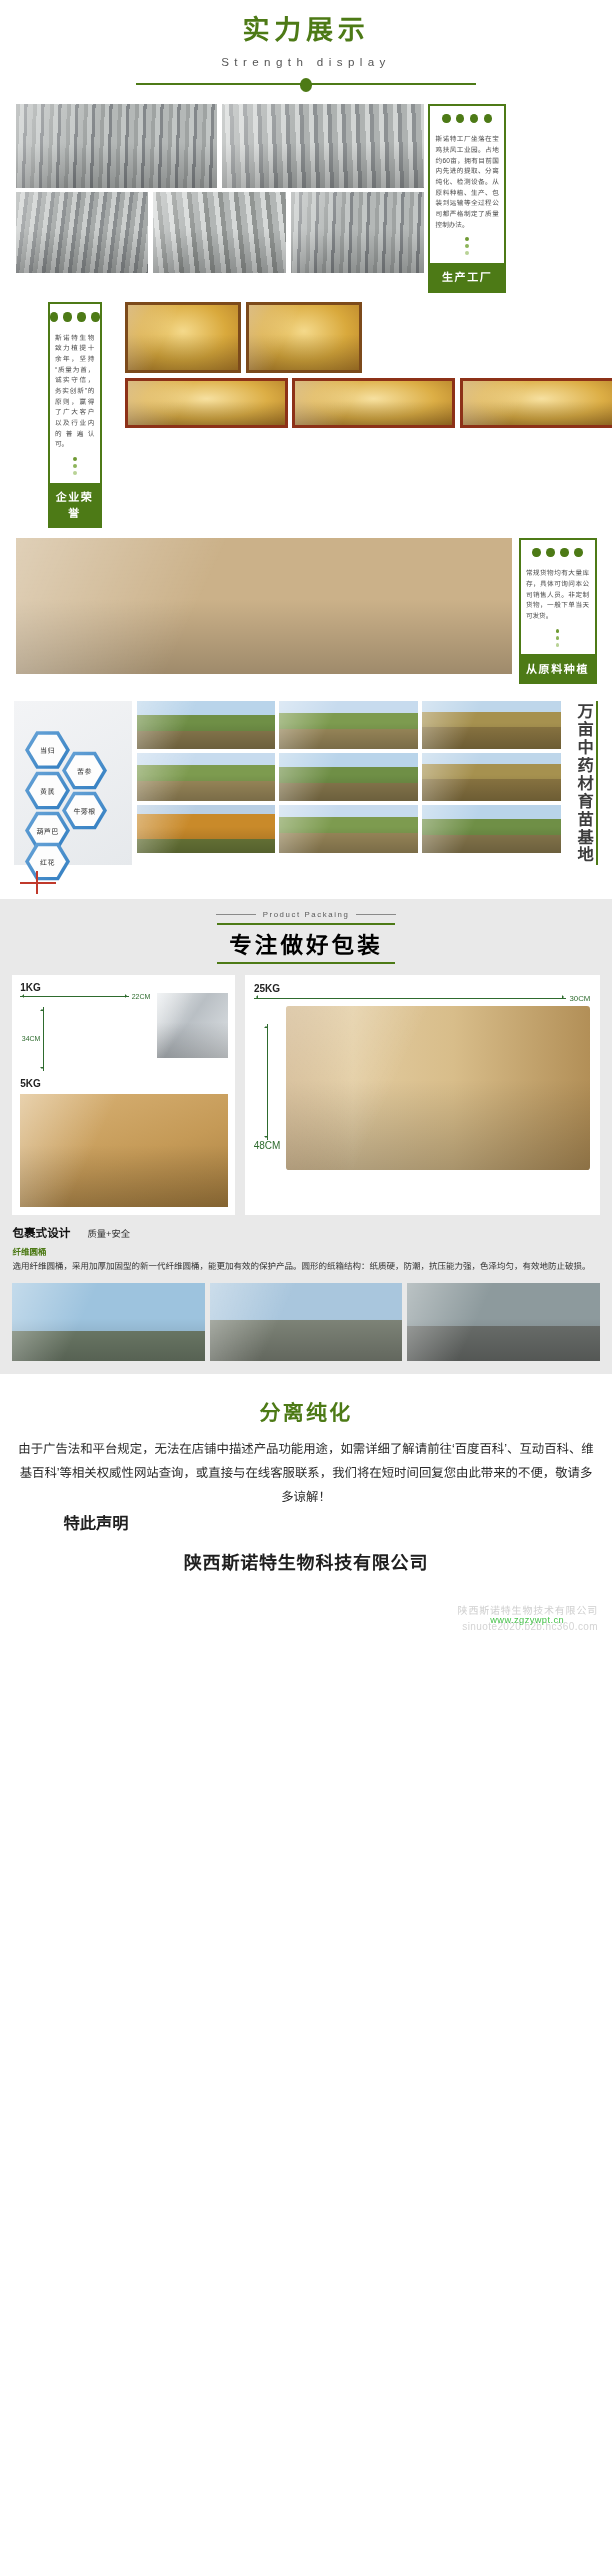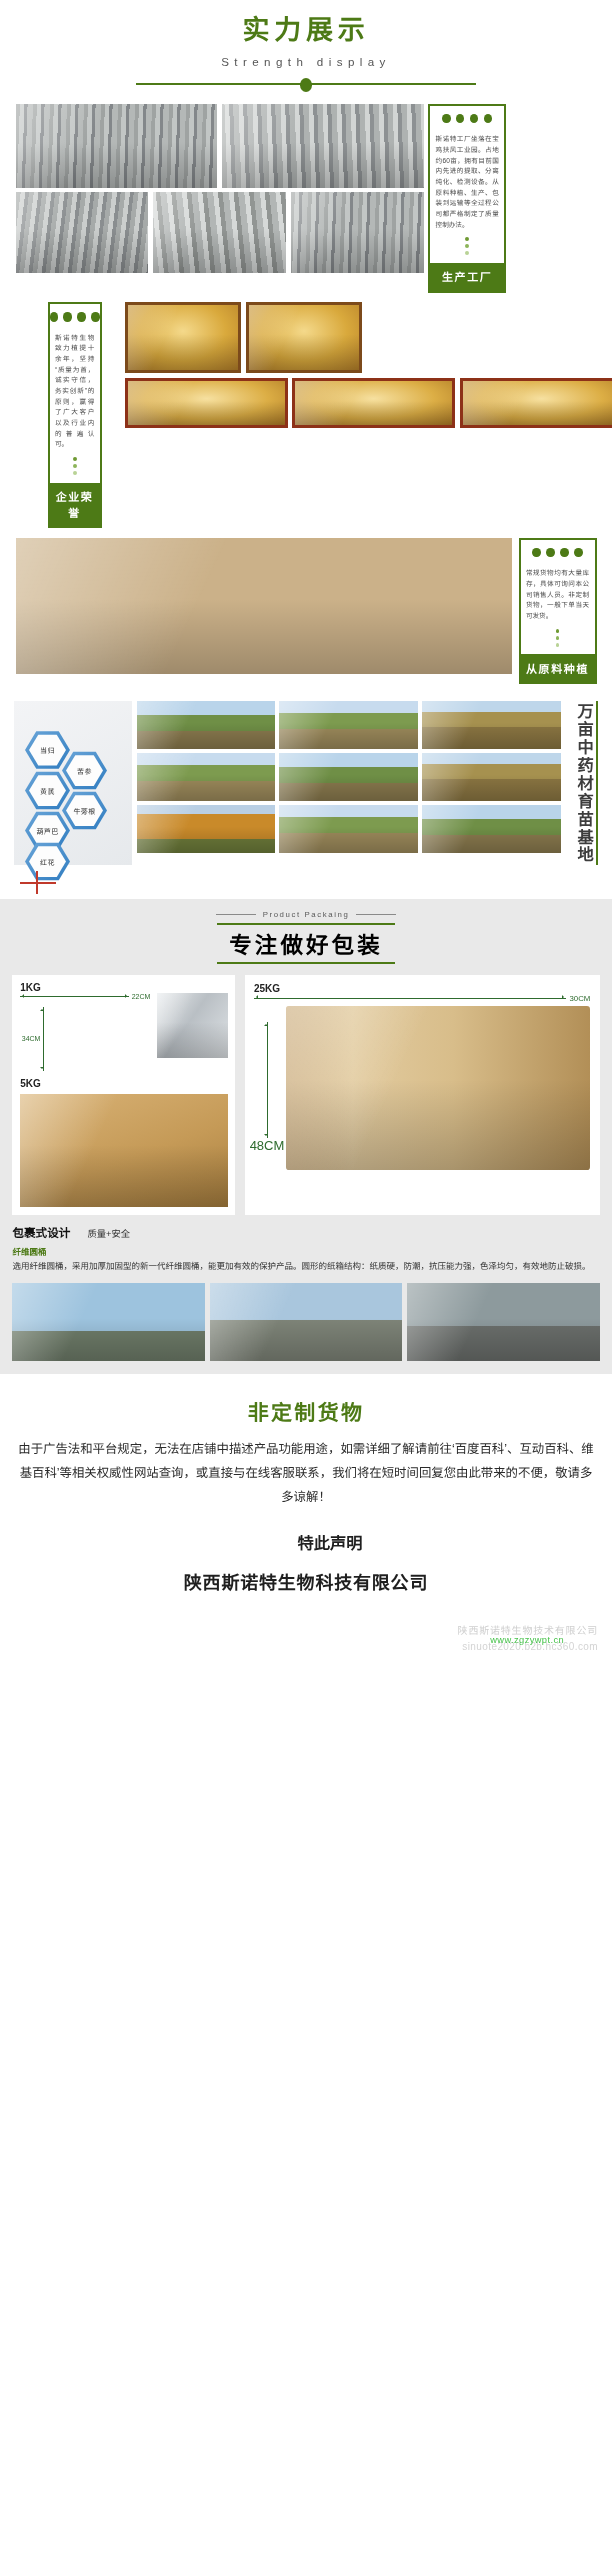--- a/index.html
+++ b/index.html
@@ -243,21 +243,21 @@
   .arrow-v { width:0.8px; background:#2e6b2e; height:100%; position:relative; }
   .arrow-v::before,.arrow-v::after{ content:""; position:absolute; left:-2.3px; border:2.3px solid transparent; }
   .arrow-v::before{ top:0; border-bottom-color:#2e6b2e; }
   .arrow-v::after{ bottom:0; border-top-color:#2e6b2e; }
   .vdim-label{ font-size:7px; color:#2e6b2e; }
   .bagimg { width:71px; height:65px; }
   .boximg { width:100%; height:113px; margin-top:4.7px; }
 
   .drum-dim-top { display:flex; align-items:center; gap:4px; font-size:7.8px; color:#2e6b2e; margin-bottom:3.1px; }
   .drum-wrap { display:flex; gap:6.2px; }
-  .drum-side { width:26px; display:flex; flex-direction:column; align-items:center; justify-content:center; font-size:13px; color:#2e6b2e; }
+  .drum-side { width:26px; display:flex; flex-direction:column; align-items:center; justify-content:center; font-size:10px; color:#2e6b2e; }
   .drumimg { flex:1; height:164px; border-radius:3.1px; }
 
   .pack-foot { margin-top:9.3px; }
   .pf-head { display:flex; align-items:baseline; gap:17px; }
   .pf-title { font-size:11.6px; font-weight:bold; color:#111; }
   .pf-sub { font-size:9.3px; color:#333; }
   .pf-line2 { font-size:8.5px; color:#4d7a16; margin-top:4.7px; font-weight:bold; }
   .pf-p { font-size:8.5px; line-height:1.75; color:#333; margin-top:2.3px; }
 
   .logi-row { display:flex; gap:4.7px; margin-top:9.3px; }
@@ -265,21 +265,21 @@
 
   
   .sec-state { padding:22px 15.5px 7.8px; text-align:center; }
   .state-title {
     font-size:21px; font-weight:bold; color:#4d7a16;
     letter-spacing:2.3px; margin-bottom:12.4px;
   }
   .state-p { font-size:12.4px; line-height:1.92; color:#2b2b2b; }
   .state-sub {
     font-size:16.3px; font-weight:bold; color:#1f1f1f;
-    text-align:center; padding-left:48px; margin-top:20px;
+    text-align:left; padding-left:48px; 
   }
   .state-company {
     font-size:18px; font-weight:bold; color:#1f1f1f;
     letter-spacing:0.8px; margin-top:14px;
   }
 
   
   .watermark {
     position:relative; height:67px; margin-top:14px;
   }
@@ -495,21 +495,21 @@
     </div>
 
     <div class="logi-row">
       <div class="ph ph-plane"></div>
       <div class="ph ph-truck"></div>
       <div class="ph ph-cargo"></div>
     </div>
   </div>
 
   <div class="sec-state">
-    <div class="state-title">非定制货物</div>
+    <div class="state-title">分离纯化</div>
     <div class="state-p">由于广告法和平台规定，无法在店铺中描述产品功能用途，如需详细了解请前往‘百度百科’、互动百科、维基百科’等相关权威性网站查询，或直接与在线客服联系，我们将在短时间回复您由此带来的不便，敬请多多谅解！</div>
     <div class="state-sub">特此声明</div>
     <div class="state-company">陕西斯诺特生物科技有限公司</div>
   </div>
 
   <div class="watermark">
     <div class="wm-line1">陕西斯诺特生物技术有限公司</div>
     <div class="wm-line2">sinuote2020.b2b.hc360.com</div>
     <div class="wm-line3">www.zgzywpt.cn</div>
   </div>

